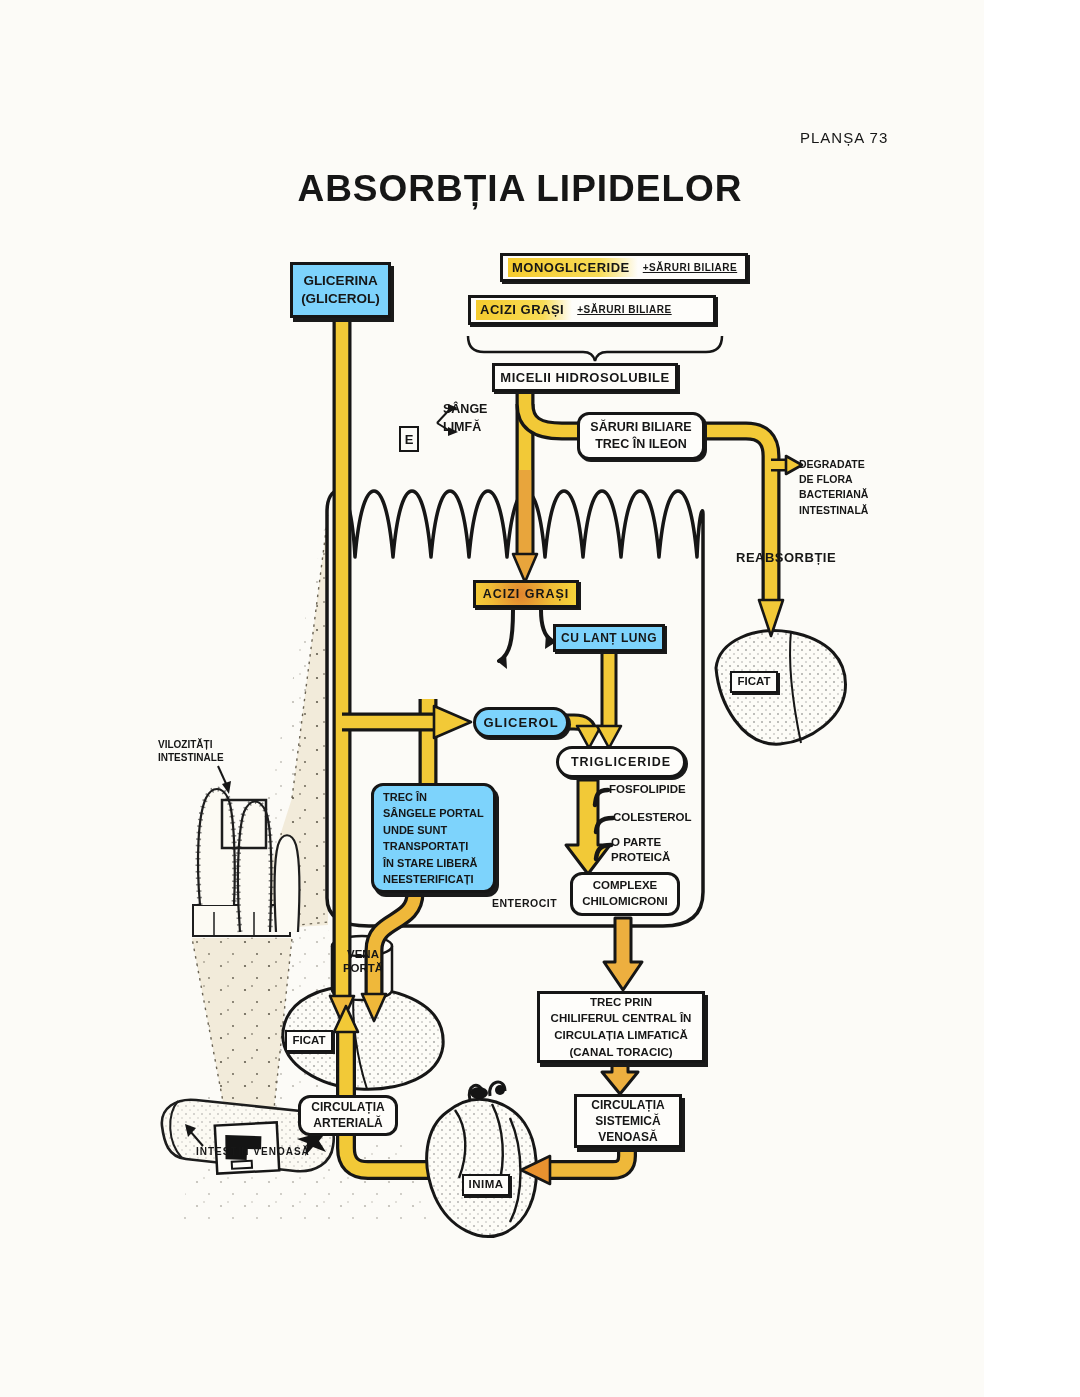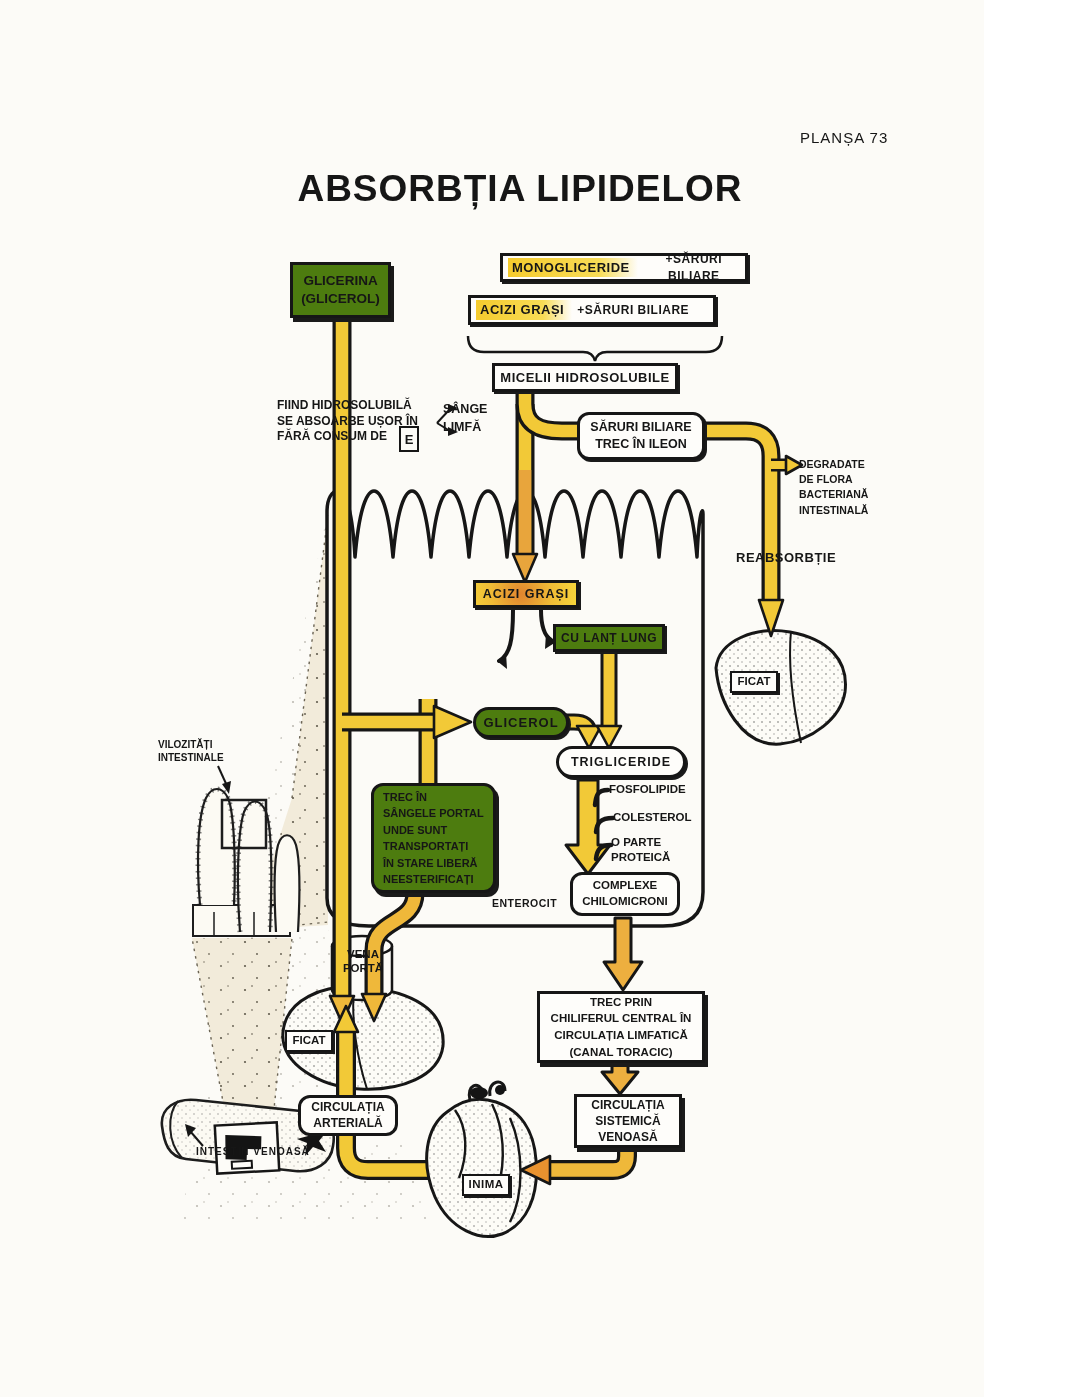--- a/index.html
+++ b/index.html
@@ -3,30 +3,30 @@
 <meta charset="utf-8">
 <style>
   html,body{margin:0;padding:0;background:#ffffff;}
   .stage{position:relative;width:984px;height:1397px;background:#FCFBF7;
          font-family:"Liberation Sans",sans-serif;color:#161616;overflow:hidden;}
   .stage svg.underlay{position:absolute;left:0;top:0;}
   .lbl{position:absolute;font-weight:bold;white-space:pre-line;line-height:1.35;}
   .box{position:absolute;border:3px solid #161616;display:flex;align-items:center;
        justify-content:center;text-align:center;font-weight:bold;white-space:pre-line;
        box-sizing:border-box;line-height:1.35;}
-  .yellow{background:#4d7c0f;}
+  .yellow{background:#7dd3fc;}
   .white{background:#FEFDFA;}
   .shadow{box-shadow:3px 4px 0 #1a1a1a;}
   .shadow-sm{box-shadow:2px 2px 0 #1a1a1a;}
   .round{border-radius:12px;}
   .pill{border-radius:18px;}
   .toprow{justify-content:flex-start;padding-left:5px;}
   .hl{background:linear-gradient(90deg,#F5CB2E 0%,#F8DC55 70%,rgba(248,220,85,0) 100%);
       padding:1px 8px 1px 4px;font-size:13px;letter-spacing:.5px;}
-  .plus{font-size:12px;margin-left:5px;letter-spacing:.5px;}
+  .plus{font-size:10px;margin-left:5px;letter-spacing:.5px;text-decoration:underline;}
   .title{position:absolute;font-weight:bold;letter-spacing:1px;text-align:center;}
   .ebox{position:absolute;border:2.5px solid #161616;font-weight:bold;display:flex;
         align-items:center;justify-content:center;}
 </style>
 </head>
 <body>
 
 <div class="stage">
 
   <svg class="underlay" width="1080" height="1397" viewBox="0 0 1080 1397">
@@ -217,23 +217,20 @@
     <span class="plus">+SĂRURI BILIARE</span>
   </div>
 
   <div class="box white shadow-sm toprow" style="left:468px;top:295px;width:248px;height:30px;">
     <span class="hl">ACIZI GRAȘI</span>
     <span class="plus">+SĂRURI BILIARE</span>
   </div>
 
   <div class="box white shadow-sm" style="left:492px;top:363px;width:186px;height:29px;font-size:13px;letter-spacing:.5px;">MICELII HIDROSOLUBILE</div>
 
-  <div class="lbl" style="left:277px;top:398px;width:172px;font-size:12px;line-height:1.3;">FIIND HIDROSOLUBILĂ
-SE ABSOARBE UȘOR ÎN
-FĂRĂ CONSUM DE</div>
   <div class="ebox" style="left:399px;top:426px;width:16px;height:22px;font-size:13px;">E</div>
   <div class="lbl" style="left:443px;top:401px;font-size:12.5px;">SÂNGE</div>
   <div class="lbl" style="left:443px;top:419px;font-size:12.5px;">LIMFĂ</div>
 
   <div class="box white round shadow-sm" style="left:577px;top:412px;width:128px;height:48px;font-size:12.5px;">SĂRURI BILIARE
 TREC ÎN ILEON</div>
 
   <div class="lbl" style="left:799px;top:457px;font-size:10.5px;line-height:1.45;">DEGRADATE
 DE FLORA
 BACTERIANĂ

